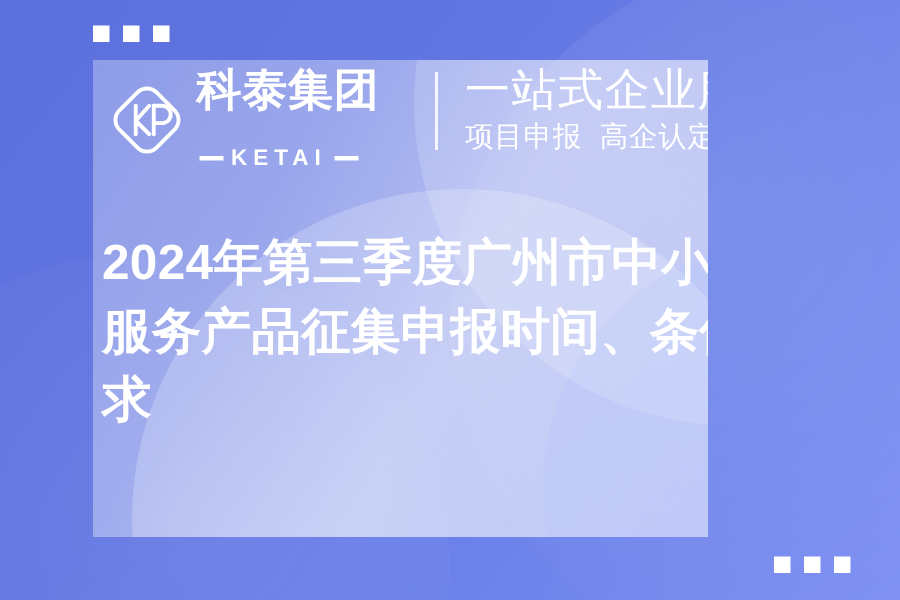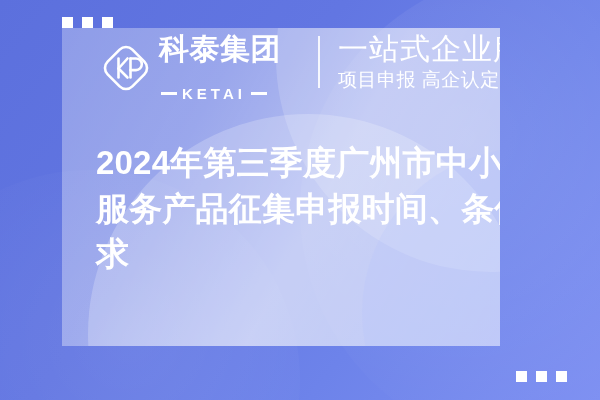--- a/index.html
+++ b/index.html
@@ -54,31 +54,30 @@
     height: 11px;
     background: #ffffff;
   }
   .dots-top-left  { left: 62px;  top: 17px; }
   .dots-bottom-right { left: 516px; top: 371px; }
 
   
   .panel {
     position: absolute;
     left: 62px;
-    top: 28px;
+    top: 40px;
     width: 410px;
     height: 318px;
     overflow: hidden;
     background: linear-gradient(118deg,
                 rgba(255,255,255,0.30) 0%,
                 rgba(255,255,255,0.36) 30%,
                 rgba(255,255,255,0.52) 58%,
                 rgba(255,255,255,0.42) 100%);
     z-index: 3;
-    padding-left: 28px;
   }
   
   .panel-arc-1 {
     position: absolute;
     left: 26px;
     top: 86px;
     width: 440px;
     height: 440px;
     border-radius: 50%;
     background: rgba(255,255,255,0.22);
@@ -182,20 +181,21 @@
     letter-spacing: 1px;
     white-space: nowrap;
   }
   .tagline-sub {
     font-size: 19px;
     color: #ffffff;
     line-height: 1.2;
     margin-top: 3px;
     letter-spacing: 0.5px;
     white-space: nowrap;
+    font-family: Liberation Mono, monospace;
   }
 
   
   .headline {
     position: absolute;
     left: 6px;
     top: 112px;
     width: 482px;
     font-size: 33px;
     font-weight: bold;

